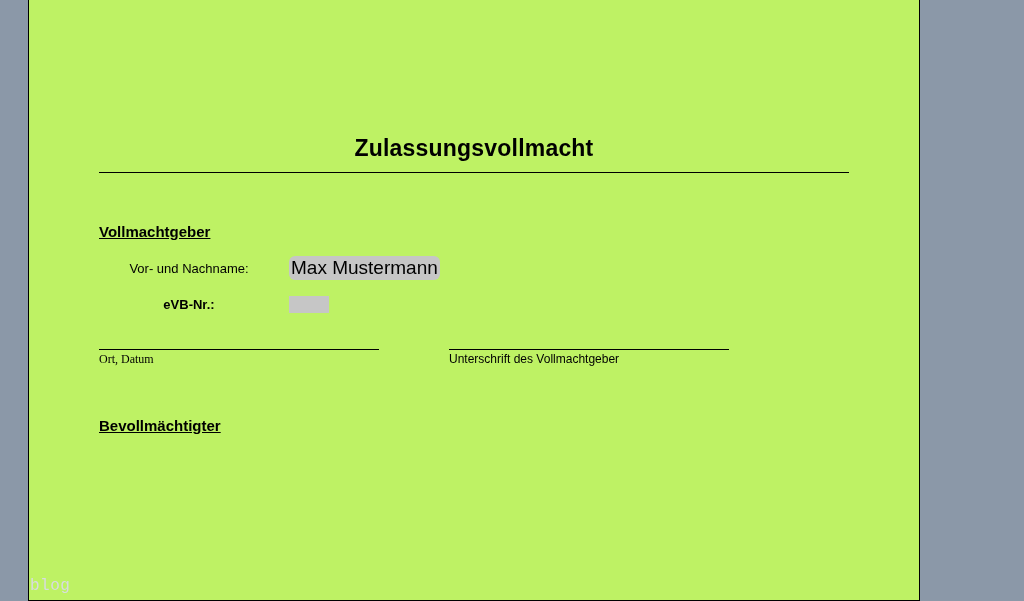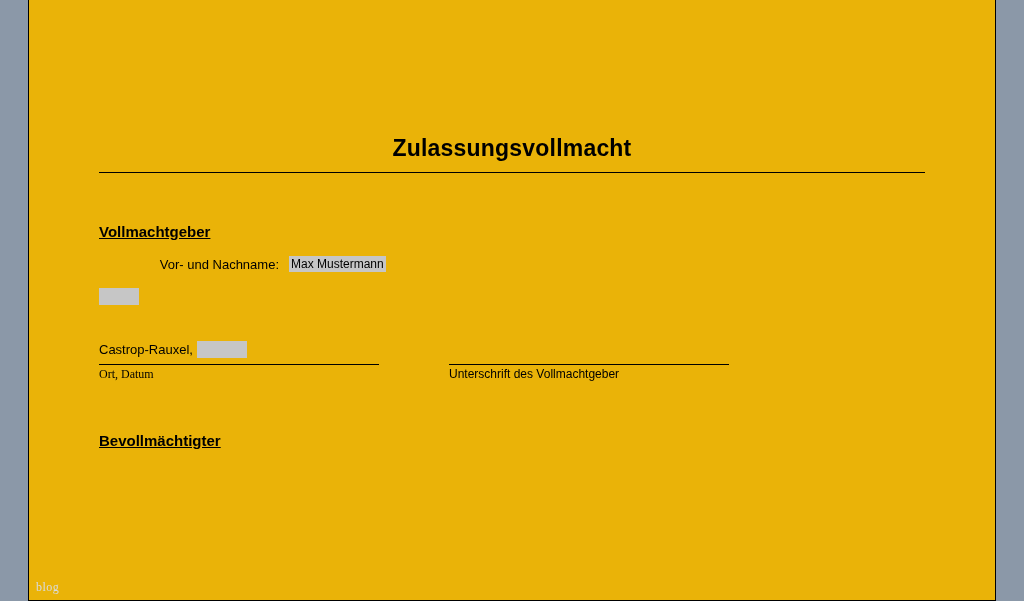--- a/index.html
+++ b/index.html
@@ -5,25 +5,25 @@
     * { margin: 0; padding: 0; box-sizing: border-box; }
     body {
       background: #8b98a8;
       font-family: Arial, Helvetica, sans-serif;
       width: 1024px;
       height: 601px;
       overflow: hidden;
       position: relative;
     }
     .page {
-      background: #eab308;
+      background: #bef264;
       position: absolute;
       left: 28px;
       top: 0;
-      width: 968px;
+      width: 892px;
       height: 601px;
       border: 1px solid #000;
       border-top: none;
       padding: 0 70px;
     }
     .doc-title {
       text-align: center;
       font-size: 23px;
       font-weight: bold;
       margin-top: 135px;
@@ -41,33 +41,34 @@
       text-decoration: underline;
     }
     .field-row {
       display: flex;
       align-items: center;
       font-size: 13px;
       margin-top: 16px;
     }
     .field-label {
       width: 190px;
-      text-align: right;
+      text-align: center;
       padding-right: 10px;
     }
     .field-label.bold { font-weight: bold; }
     .field-value {
       display: flex;
       gap: 30px;
       align-items: center;
     }
     .highlighted {
       background: #c6c6c6;
       padding: 1px 2px;
-      font-size: 12px;
+      font-size: 19px;
+      border-radius: 6px;
     }
     .redacted {
       background: #c6c6c6;
       height: 17px;
       display: inline-block;
     }
     .w40 { width: 40px; }
     .w50 { width: 50px; }
     .w58 { width: 58px; }
     .para {
@@ -103,25 +104,25 @@
       display: flex;
       font-size: 12px;
       margin-top: 2px;
     }
     .sig-label-left { width: 280px; font-family: Liberation Serif, serif; }
     .sig-label-right { margin-left: 70px; }
     .section-heading.second {
     }
     .watermark {
       position: absolute;
-      left: 36px;
+      left: 30px;
       bottom: 6px;
-      font-size: 12px;
+      font-size: 16px;
       color: #d8dce1;
-      font-family: Liberation Serif, serif;
+      font-family: Liberation Mono, monospace;
       letter-spacing: 0.5px;
     }
   </style>
 </head>
 <body>
 
 <div class="page">
 
   <h1 class="doc-title">Zulassungsvollmacht</h1>
   <hr class="title-rule">
@@ -131,33 +132,28 @@
   <div class="field-row">
     <div class="field-label">Vor- und Nachname:</div>
     <div class="field-value">
       <span class="highlighted">Max Mustermann</span>
     </div>
   </div>
 
 
 
   <div class="field-row">
+    <div class="field-label bold">eVB-Nr.:</div>
     <div class="field-value">
       <span class="redacted w40"></span>
     </div>
   </div>
 
 
   <div class="signature-area">
-    <div class="sig-line-row">
-      <span class="sig-city">
-        <span>Castrop-Rauxel,</span>
-        <span class="redacted w50"></span>
-      </span>
-    </div>
     <div class="sig-rule">
       <div class="sig-rule-left"></div>
       <div class="sig-rule-right"></div>
     </div>
     <div class="sig-labels">
       <div class="sig-label-left">Ort, Datum</div>
       <div class="sig-label-right">Unterschrift des Vollmachtgeber</div>
     </div>
   </div>
 

